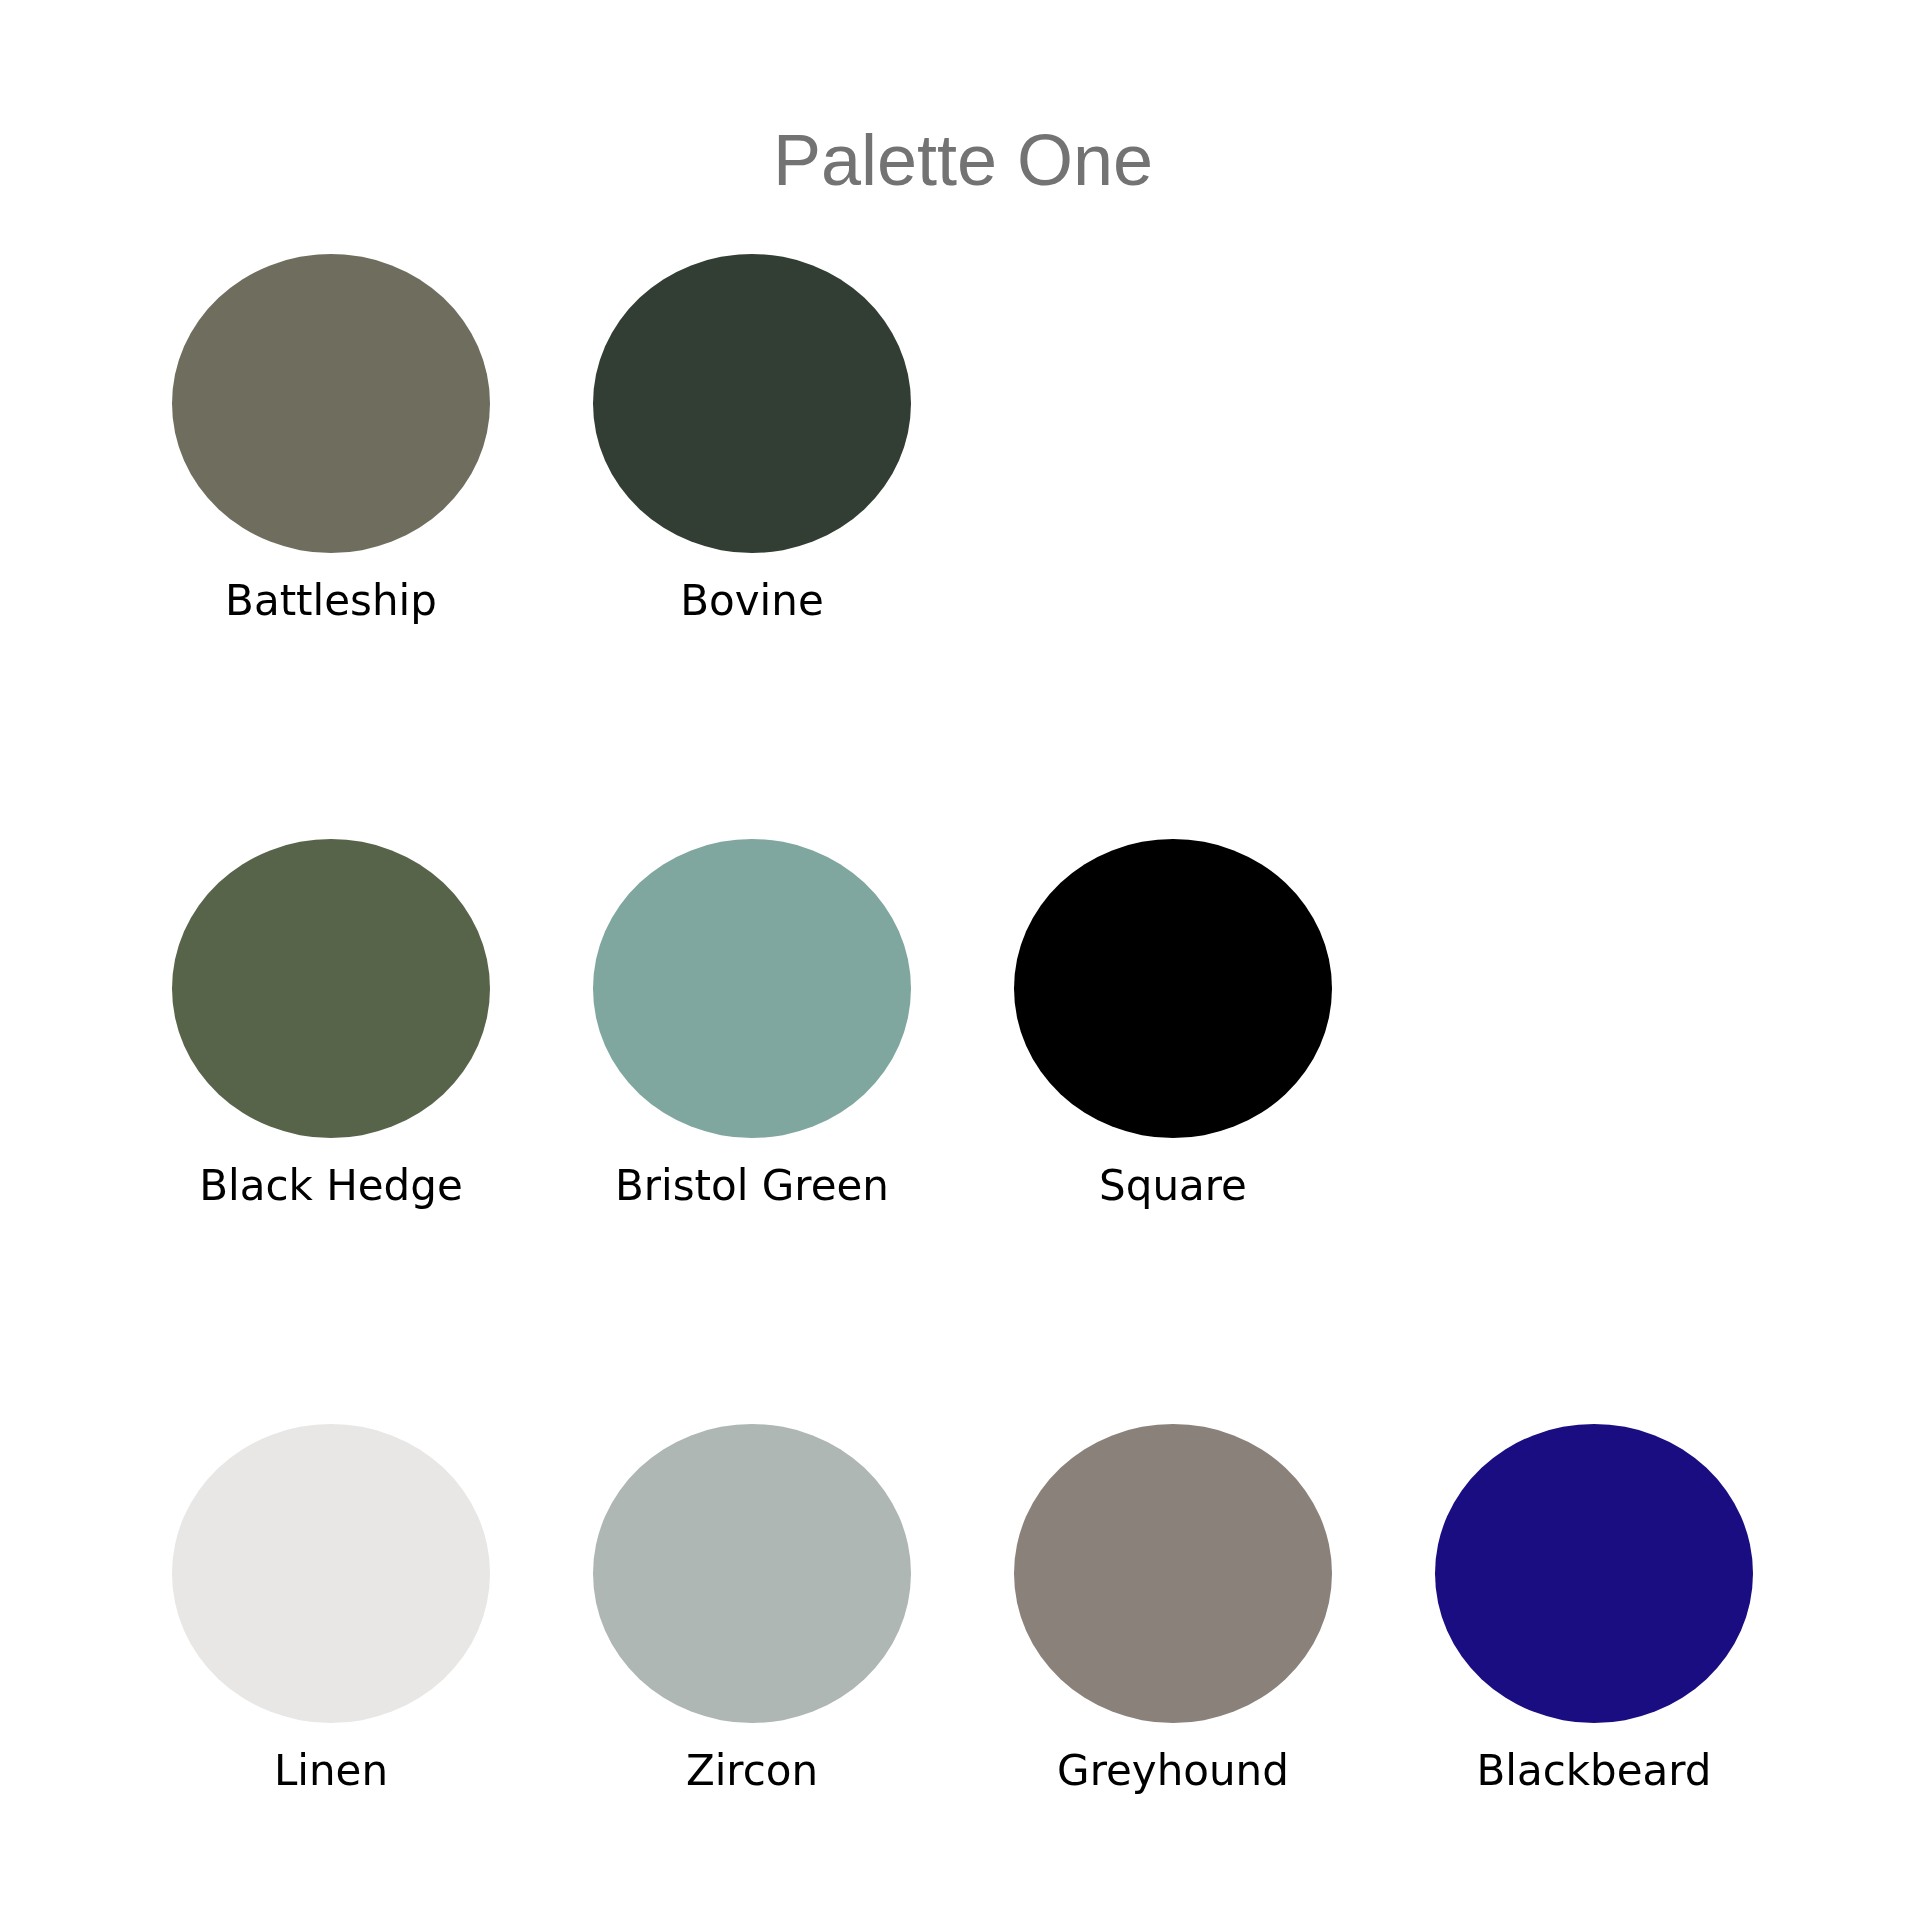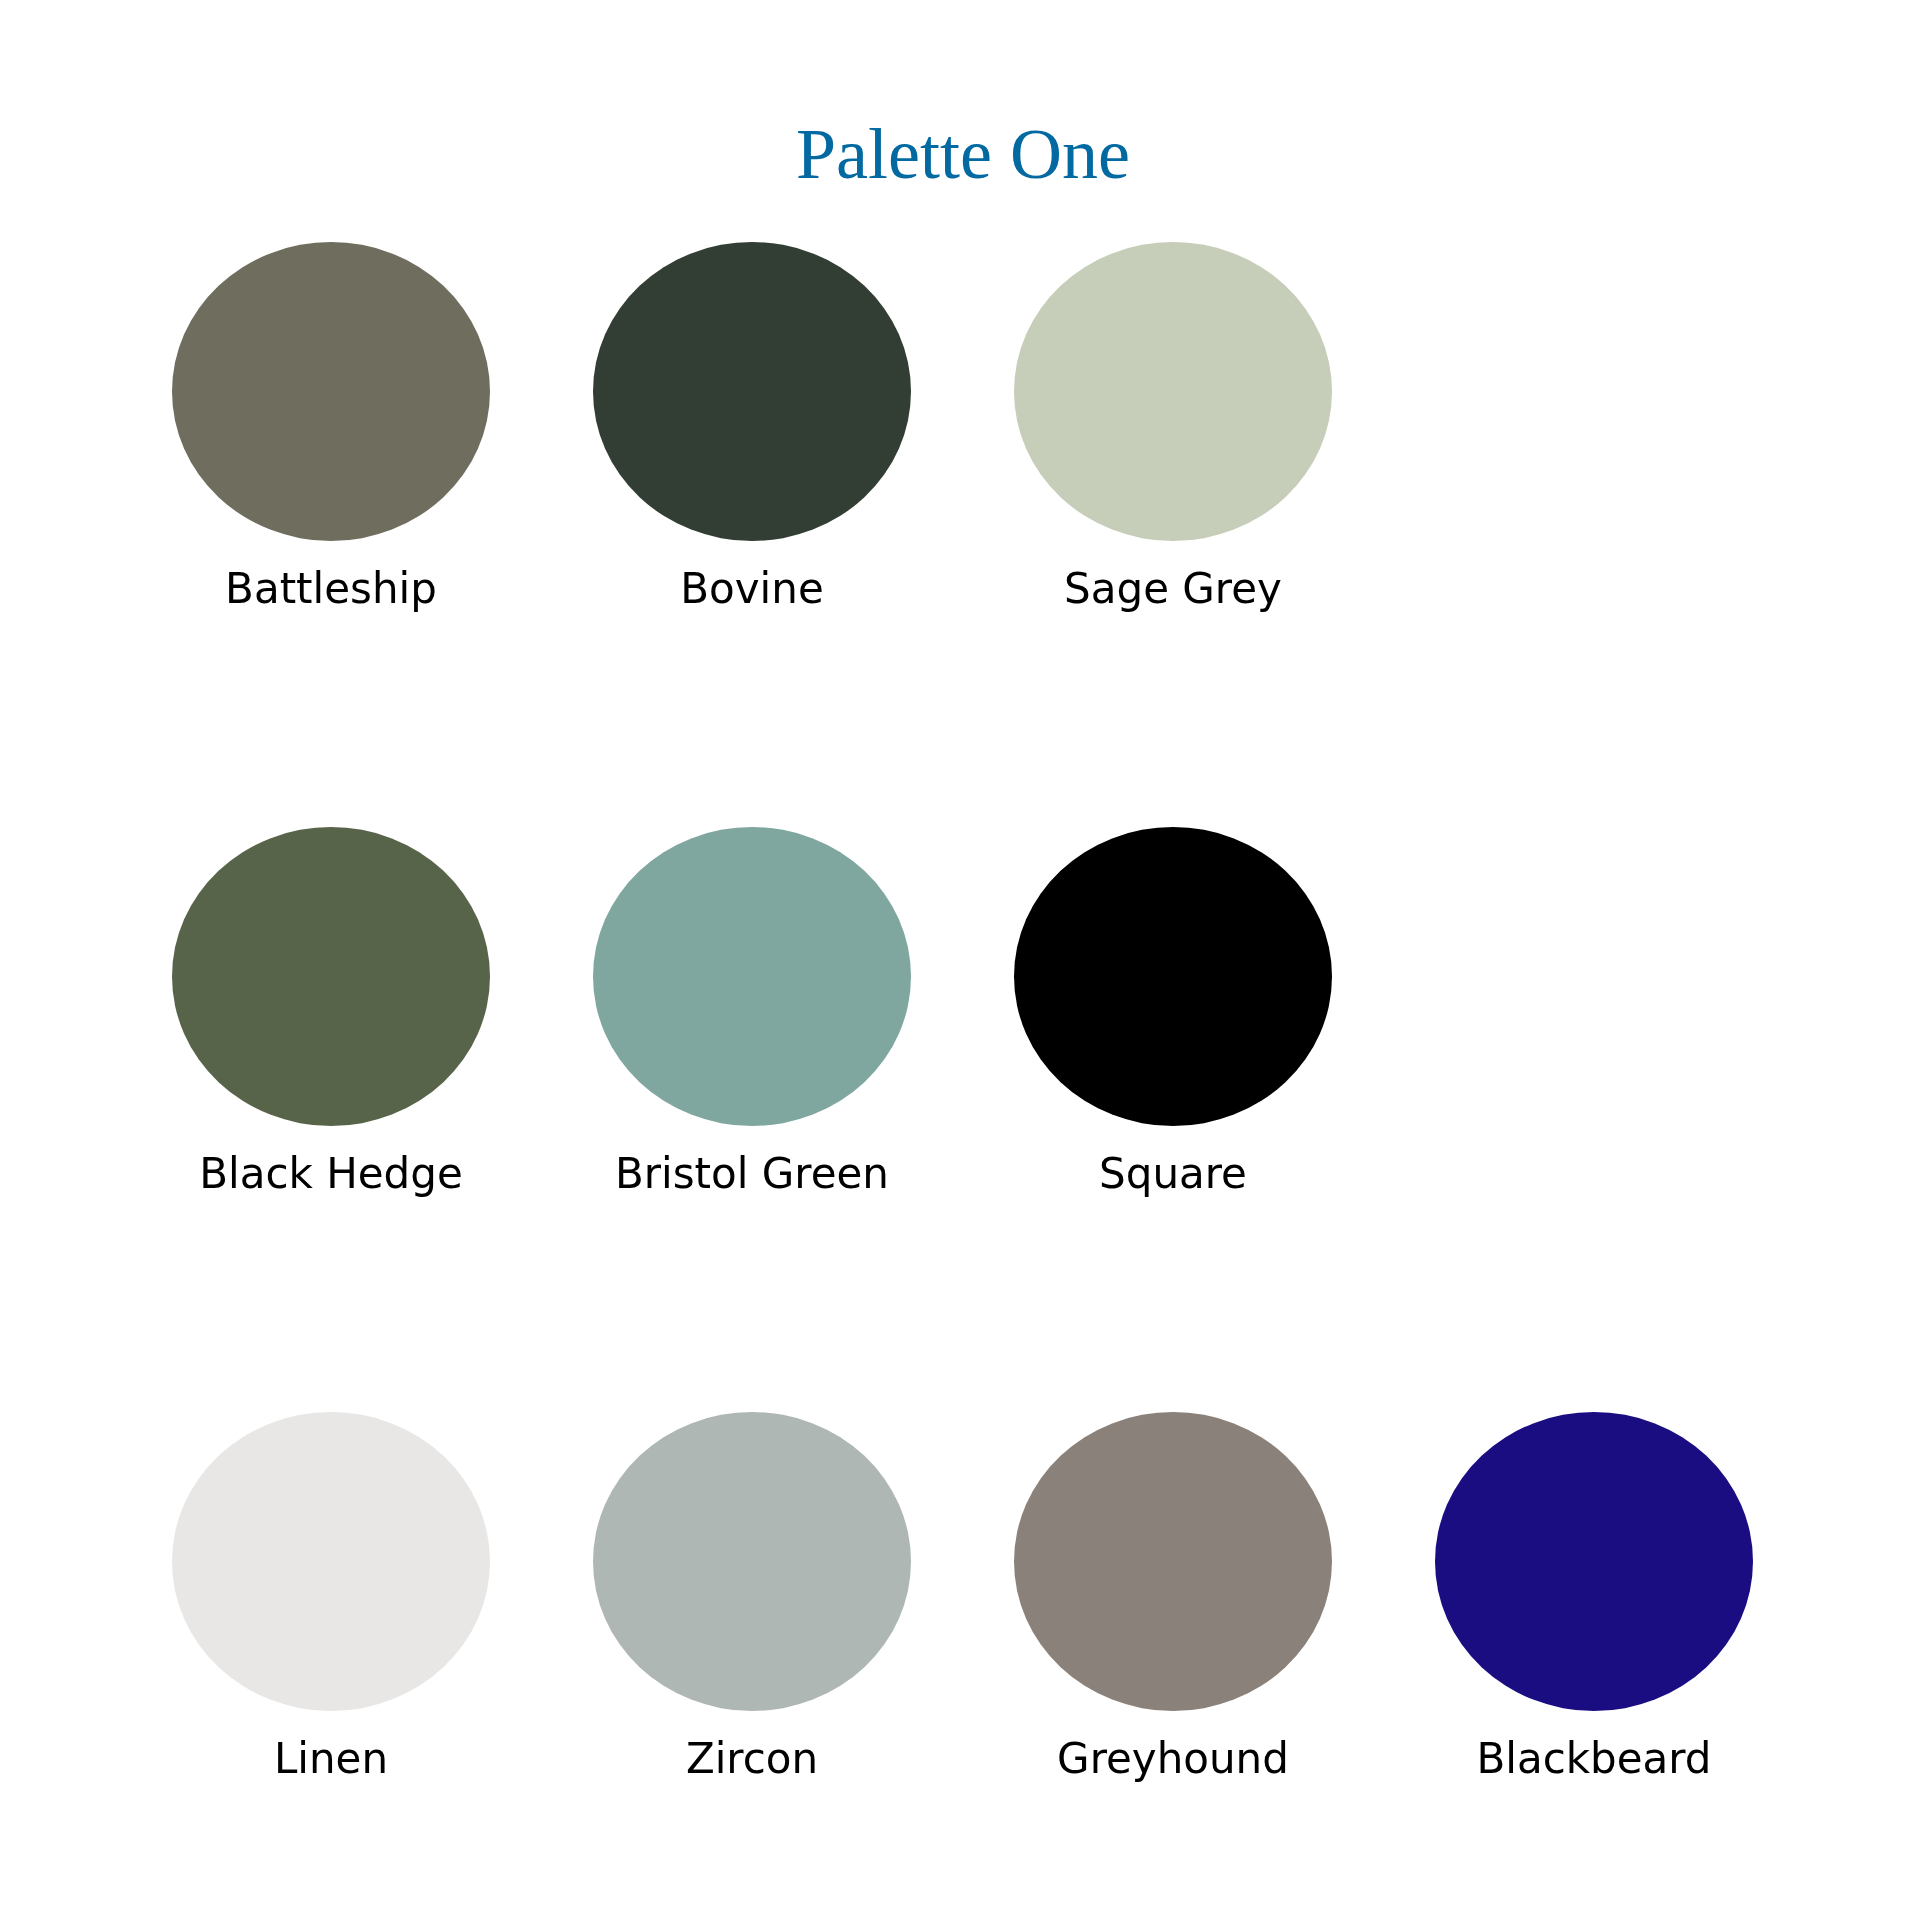--- a/index.html
+++ b/index.html
@@ -20,29 +20,29 @@
     width: 1926px;
     height: 1926px;
     box-sizing: border-box;
     display: flex;
     flex-direction: column;
     align-items: center;
     background: #ffffff;
   }
 
   .palette-title {
-    margin: 6px;
+    margin: 12px;
     padding-top: 112px;
     font-size: 72px;
     font-weight: 400;
     line-height: 1;
     letter-spacing: 0px;
     text-align: center;
-    color: #0369a1;
-    font-family: Liberation Serif, serif;
+    color: #737373;
+    font-family: Liberation Sans, sans-serif;
   }
 
   .swatch-grid {
     width: 1685px;
     margin-top: 46px;
     display: flex;
     flex-direction: column;
     gap: 31px;
   }
 
@@ -91,24 +91,20 @@
 
     <div class="swatch-row">
       <div class="swatch-cell">
         <div class="swatch-disc" style="background:#6F6E5E"></div>
         <div class="swatch-label">Battleship</div>
       </div>
       <div class="swatch-cell">
         <div class="swatch-disc" style="background:#323D34"></div>
         <div class="swatch-label">Bovine</div>
       </div>
-      <div class="swatch-cell">
-        <div class="swatch-disc" style="background:#C6CDB8"></div>
-        <div class="swatch-label">Sage Grey</div>
-      </div>
     </div>
 
     <div class="swatch-row">
       <div class="swatch-cell">
         <div class="swatch-disc" style="background:#57644A"></div>
         <div class="swatch-label">Black Hedge</div>
       </div>
       <div class="swatch-cell">
         <div class="swatch-disc" style="background:#7FA79F"></div>
         <div class="swatch-label">Bristol Green</div>

